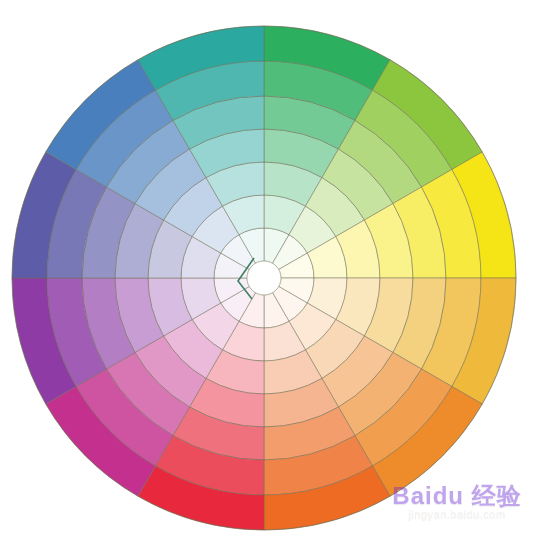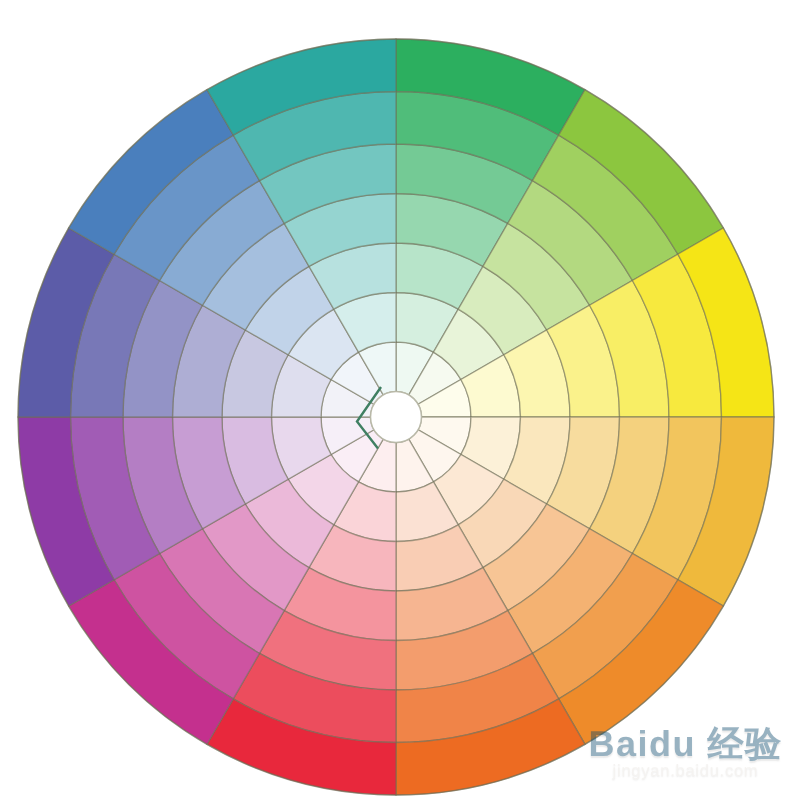--- a/index.html
+++ b/index.html
@@ -38,21 +38,21 @@
     opacity: 0.42;
   }
   .wm-main {
     position: absolute;
     left: 0;
     top: 8px;
     width: 150px;
     text-align: center;
     font-size: 24px;
     font-weight: bold;
-    color: #0c4a6e;
+    color: #6d28d9;
     letter-spacing: 1px;
     text-shadow: 0 1px 1px rgba(160,160,160,0.55);
     white-space: nowrap;
   }
   .wm-sub {
     position: absolute;
     left: 0;
     top: 36px;
     width: 150px;
     text-align: center;

